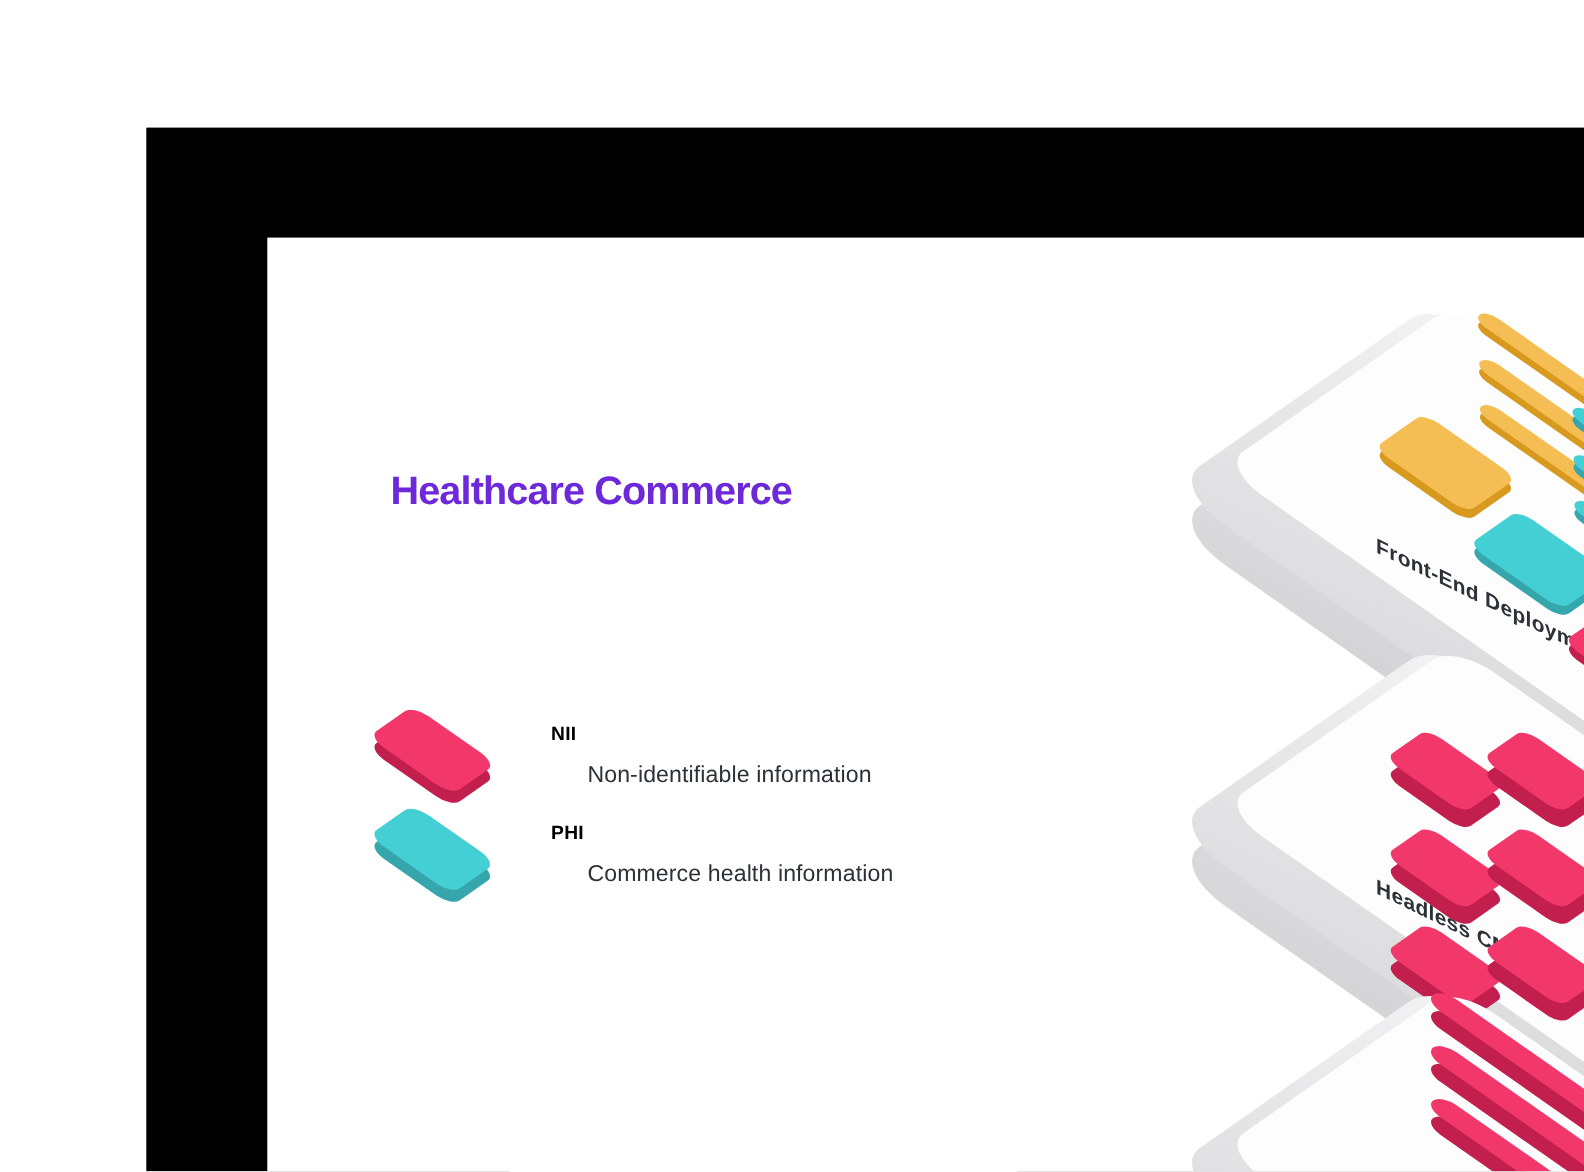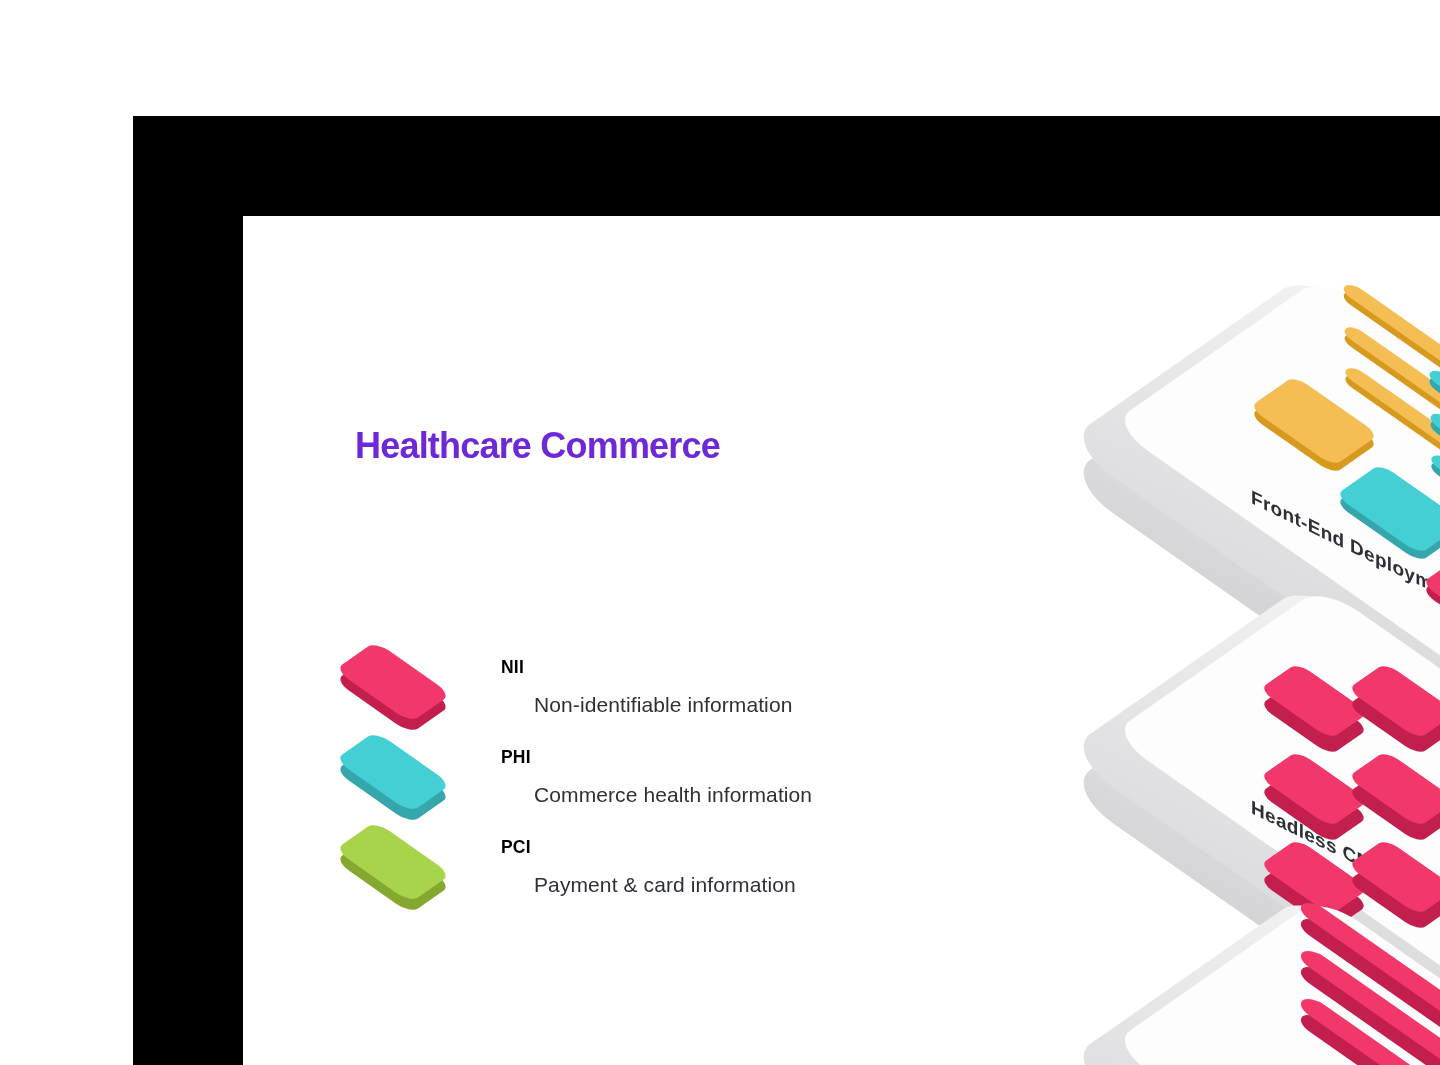--- a/index.html
+++ b/index.html
@@ -198,28 +198,20 @@
 
       <div class="legend-row">
         <span class="chip">
           <span class="face side" style="background: rgb(53, 167, 172);"></span>
           <span class="face top" style="background: rgb(68, 207, 212);"></span>
         </span>
         <span class="legend-abbr">PHI</span>
         <span class="legend-desc">Commerce health information</span>
       </div>
 
-      <div class="legend-row">
-        <span class="chip">
-          <span class="face side" style="background: rgb(132, 168, 48);"></span>
-          <span class="face top" style="background: rgb(167, 212, 74);"></span>
-        </span>
-        <span class="legend-abbr">PCI</span>
-        <span class="legend-desc">Payment &amp; card information</span>
-      </div>
 
     </div>
 
     <div class="illus">
 
       <div class="slab" style="left:170px; top:70px;">
         <div class="slab-edge" style="top:56px;"></div>
         <div class="slab-body" style="top:20px;"></div>
         <div class="slab-inner" style="top:20px;"></div>
         <div class="slab-label" style="left:48px; top:200px;">Front-End Deployment/Hosting</div>

